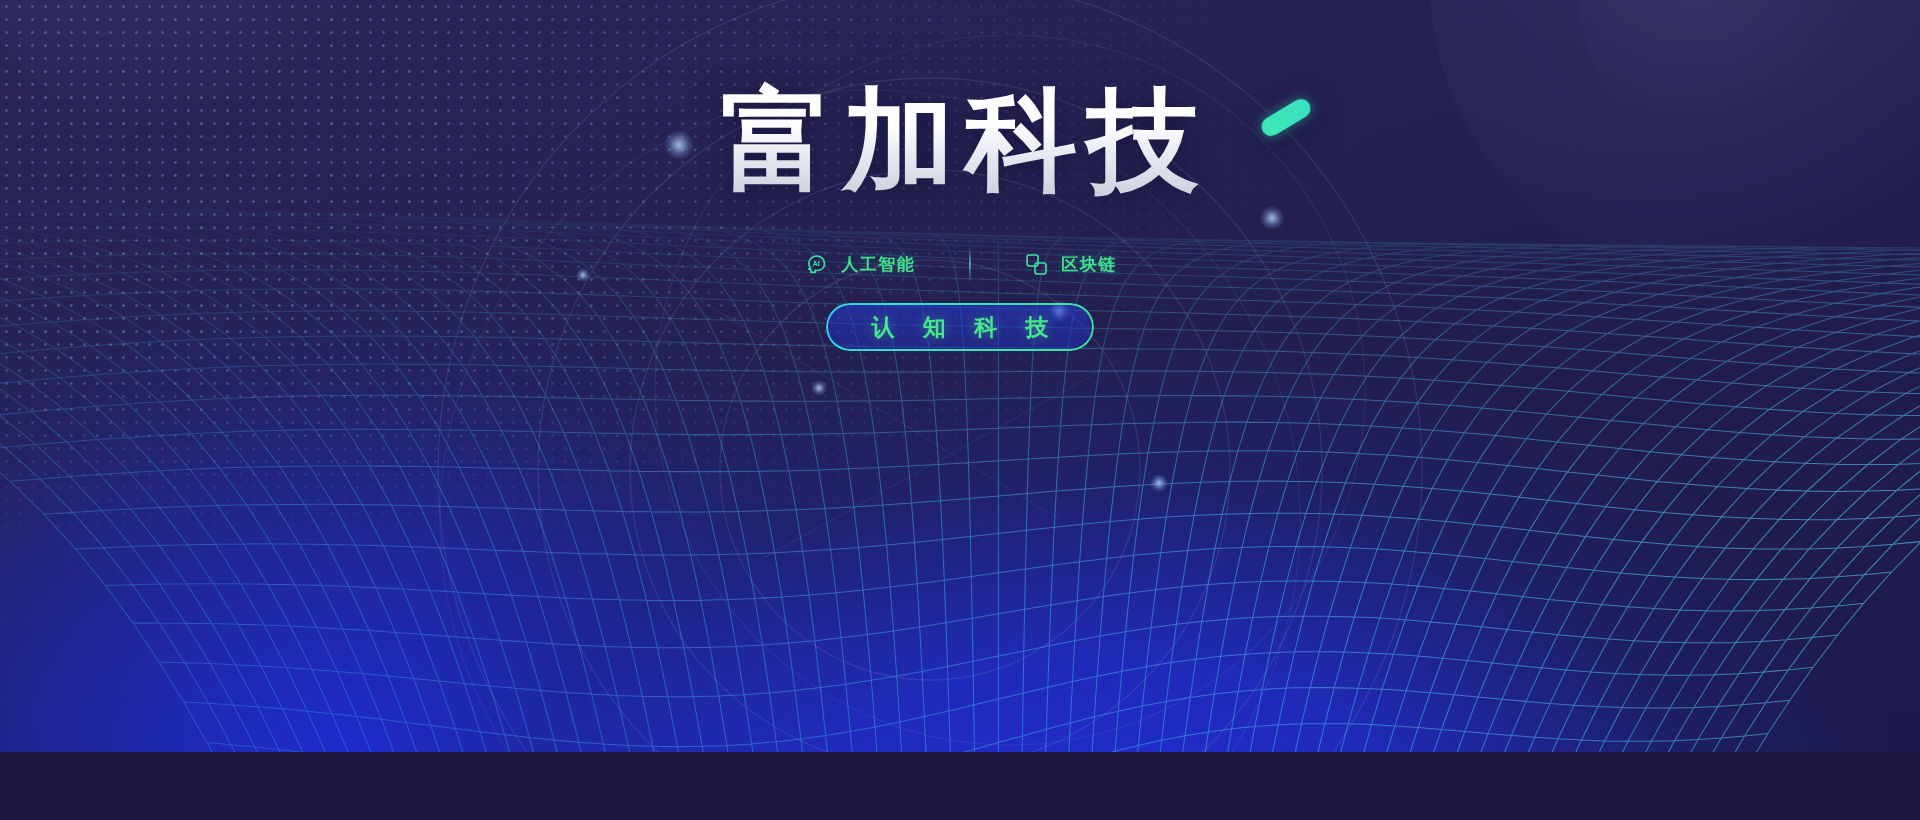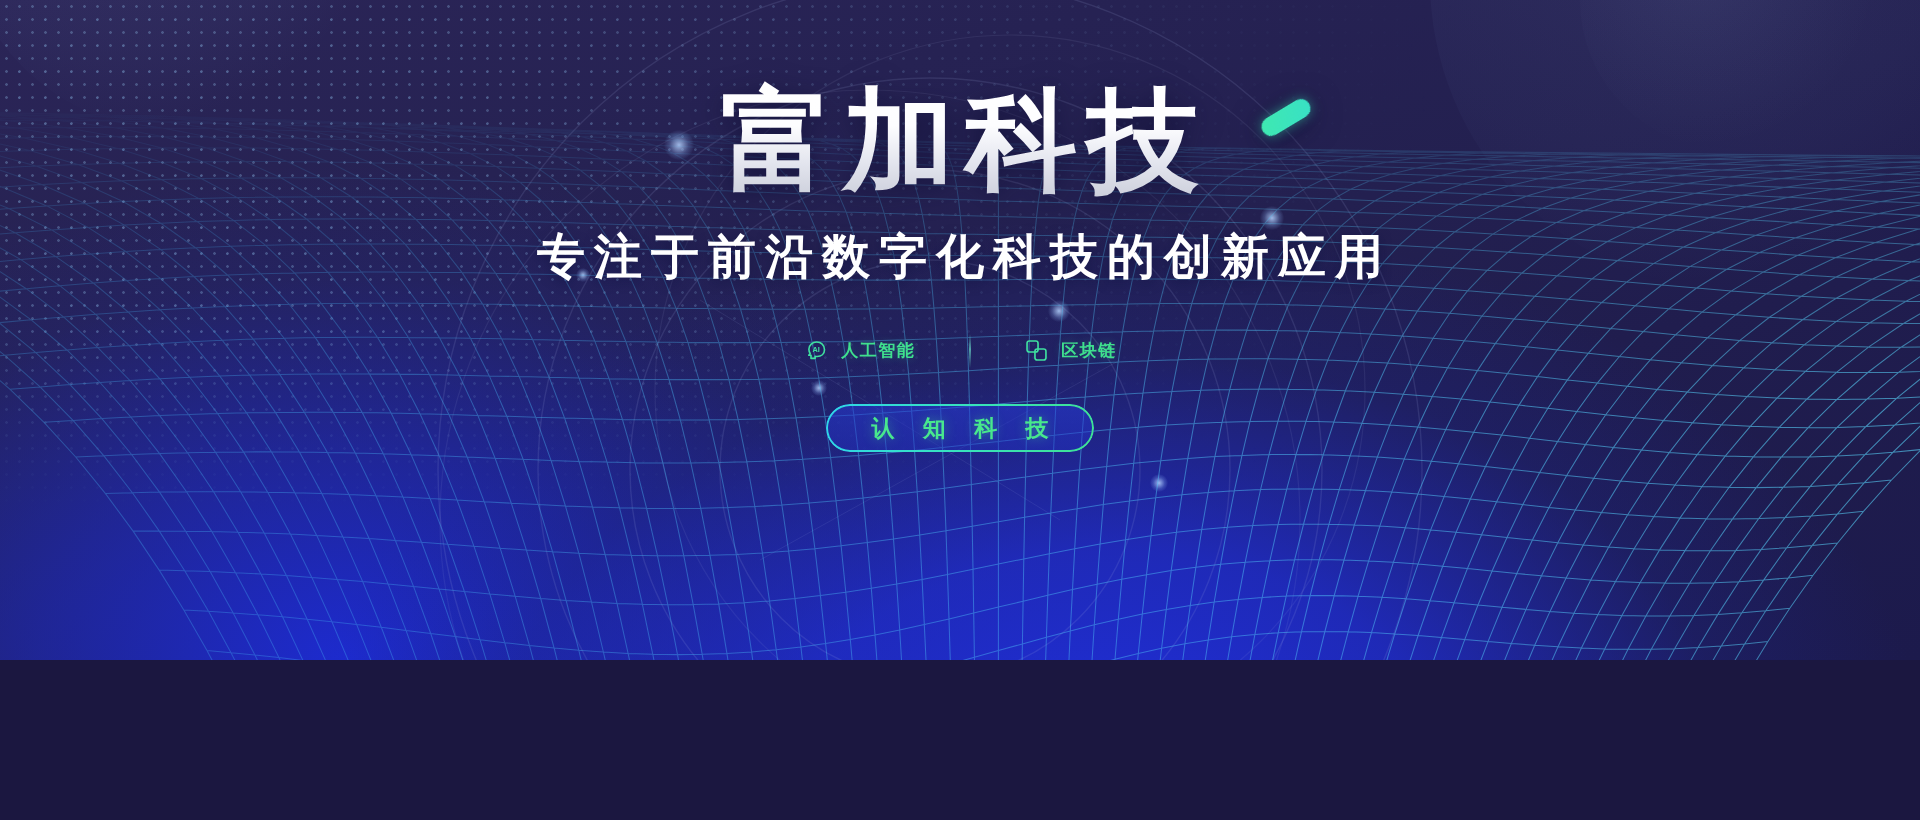--- a/index.html
+++ b/index.html
@@ -1,20 +1,20 @@
 <!DOCTYPE html>
 <html><head>
 <meta charset="utf-8">
 <style>
   * { margin:0; padding:0; box-sizing:border-box; }
   html,body { width:1920px; height:820px; overflow:hidden; background:#1b1740; }
   body { font-family:"Liberation Sans","DejaVu Sans",sans-serif; }
 
   .banner {
-    position:relative; width:1920px; height:660px; overflow:hidden;
+    position:relative; width:1920px; height:752px; overflow:hidden;
     background:
       radial-gradient(ellipse 1100px 760px at 58% 118%, #1f2fe0 0%, rgba(31,47,224,0.72) 30%, rgba(28,38,150,0.28) 56%, rgba(28,36,120,0) 74%),
       radial-gradient(ellipse 900px 620px at 18% 100%, #1d2bcf 0%, rgba(29,43,207,0.55) 34%, rgba(29,43,190,0.12) 62%, rgba(29,43,190,0) 80%),
       linear-gradient(165deg, #2b2557 0%, #262253 26%, #232050 48%, #201d4e 66%, #1c1a4c 100%);
   }
 
   
   .dots {
     position:absolute; inset:0;
     background-image:
@@ -79,21 +79,21 @@
   .tag + .tag::before {
     content:""; position:absolute; left:0; top:50%; transform:translateY(-50%);
     width:1.5px; height:34px;
     background:linear-gradient(to bottom, rgba(90,220,220,0) 0%, rgba(108,225,205,0.68) 45%, rgba(90,220,220,0) 100%);
   }
   .tag-icon { width:27px; height:27px; display:block; flex:none;text-align:right; }
   .tag-label { font-size:17px; font-weight:700; color:#3fe08e; letter-spacing:1.5px; white-space:nowrap;
                text-shadow:0 0 10px rgba(60,225,150,0.28); }
 
   .cta {
-    margin-top:40px;
+    margin-top:25px;
     min-width:212px; height:48px; padding:0 34px;
     display:flex; align-items:center; justify-content:center;
     border-radius:26px;
     background:linear-gradient(180deg, rgba(38,58,215,0.55) 0%, rgba(33,48,200,0.42) 100%);
     position:relative; cursor:pointer;
   }
   .cta::before {
     content:""; position:absolute; inset:0; border-radius:26px; padding:2px;
     background:linear-gradient(100deg,#2fd6e8 0%,#37e2c2 45%,#3fe292 100%);
     -webkit-mask:linear-gradient(#000 0 0) content-box, linear-gradient(#000 0 0);
@@ -162,21 +162,20 @@
     </svg>
   </div>
 
   <div class="content">
 
     <h1 class="brand-title">
       <span>富加科技</span>
       <span class="brand-accent"></span>
     </h1>
 
-    <div class="subtitle">专注于前沿数字化科技的创新应用</div>
 
     <div class="tags">
 
       <div class="tag">
         <span class="tag-icon">
           <svg viewBox="0 0 28 28" fill="none" stroke="#3fe0a0" stroke-width="1.7" stroke-linecap="round" stroke-linejoin="round">
             <path d="M22.3 13.2c0-4.6-3.6-8-8.1-8-4.4 0-8.1 3.2-8.1 7.6 0 1.7.5 3 1.3 4.2l-1.4 1.9h2.3v3.3h4.3v-2.2c.9.2 1.3.2 2 .2 4.3 0 7.7-2.6 7.7-7z"></path>
             <text x="13.6" y="15.6" font-family="Liberation Sans, sans-serif" font-size="7.6" font-weight="700" fill="#3fe0a0" stroke="none" text-anchor="middle">AI</text>
           </svg>
         </span>

